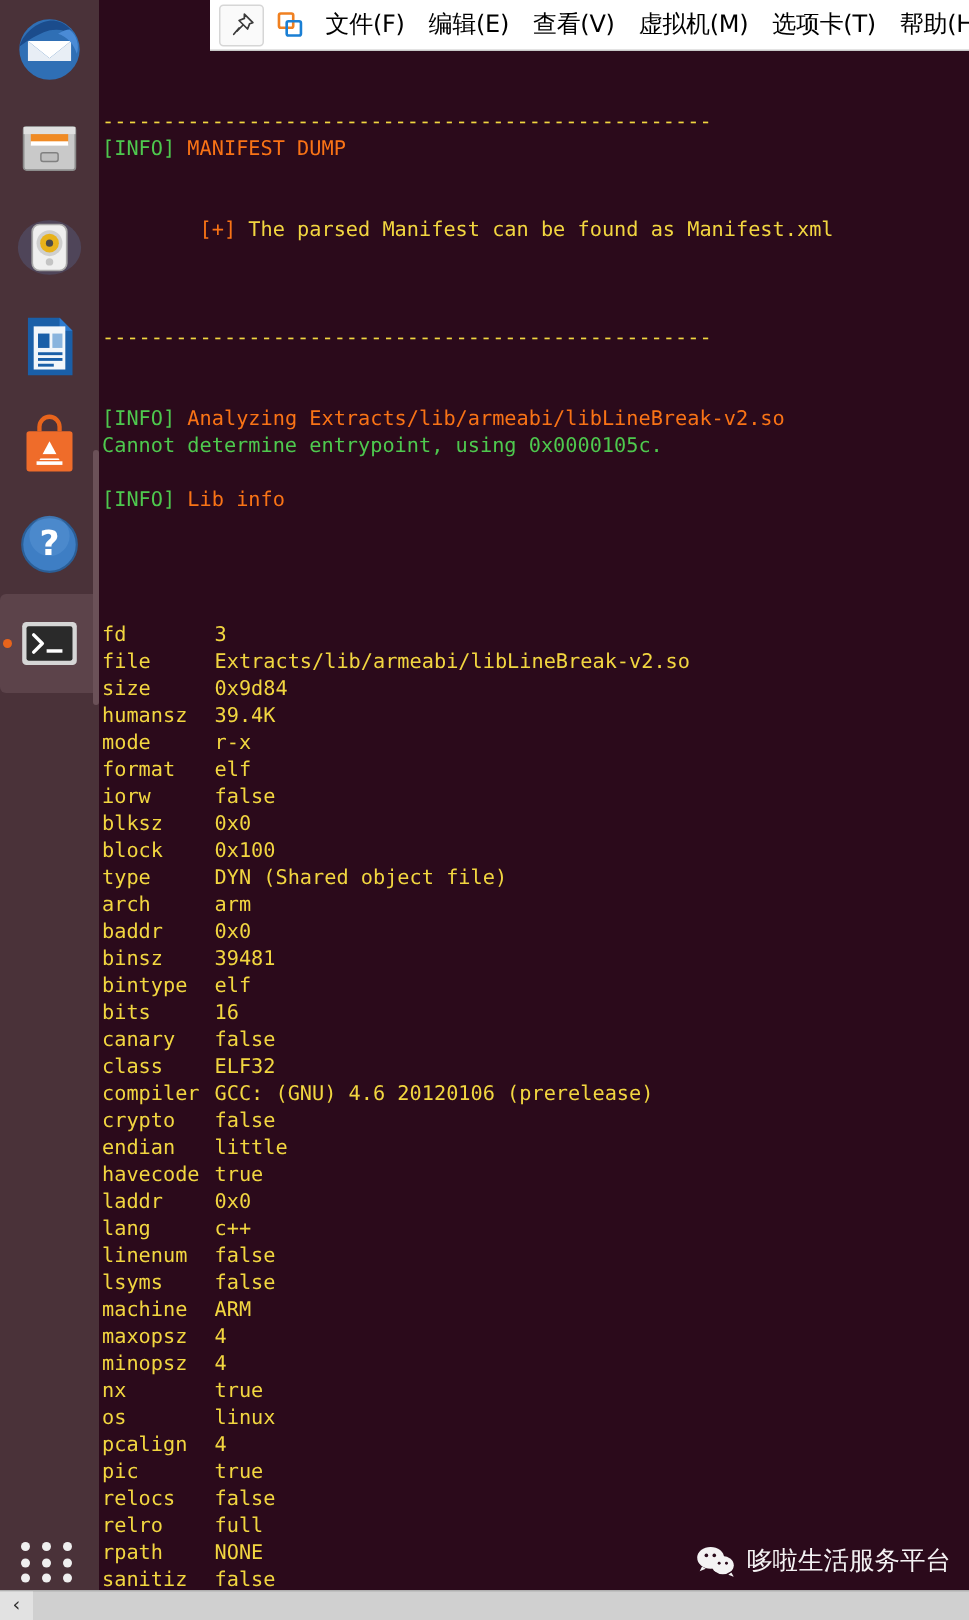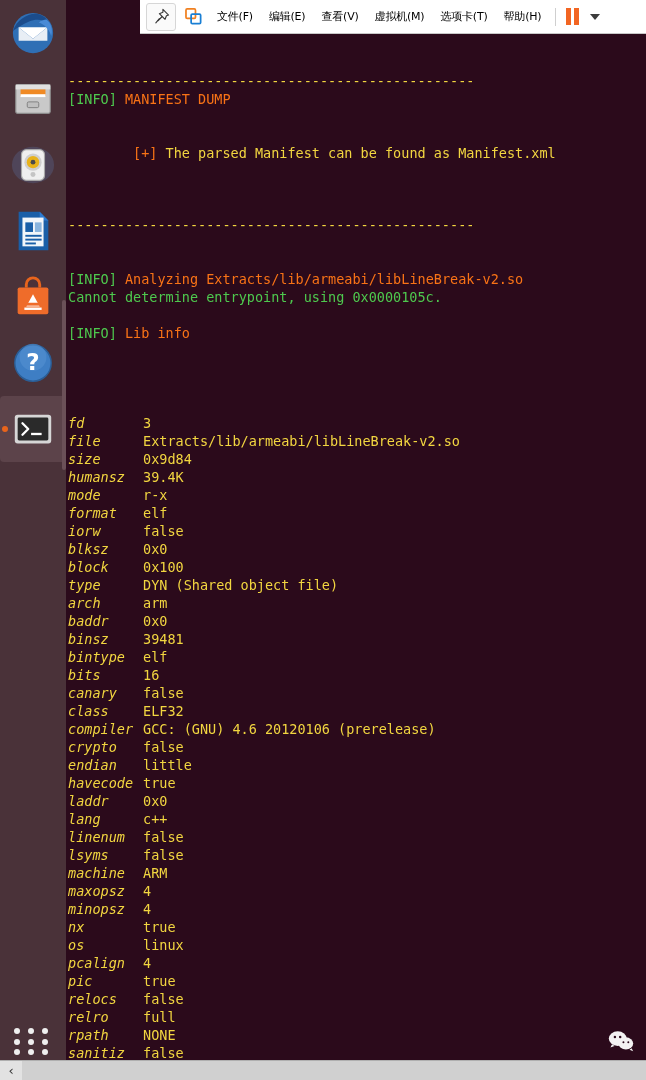--- a/index.html
+++ b/index.html
@@ -18,21 +18,21 @@
     display:flex; align-items:center; padding-left:6px; gap:2px;
     z-index:30;
   }
   .tb-icon-btn {
     width:30px; height:28px; display:flex; align-items:center; justify-content:center;
     border-radius:3px; flex:none;
   }
   .tb-icon-btn.framed { border:1px solid #D6D6D6; background:#FAFAFA; }
   .vm-menu {
     font-family:"DejaVu Sans", sans-serif;
-    font-size:11px; color:#000; padding:4px 7px; white-space:nowrap; flex:none;
+    font-size:16px; color:#000; padding:4px 7px; white-space:nowrap; flex:none;
     letter-spacing:-0.2px;
   }
   .tb-sep { width:1px; height:18px; background:#CFCFCF; margin:0 5px; flex:none; }
   .pause-btn { display:flex; gap:3px; align-items:center; flex:none; padding:0 3px; }
   .pause-bar { width:5px; height:17px; background:#F26522; }
   .caret-down {
     width:0;height:0;border-left:5px solid transparent;border-right:5px solid transparent;
     border-top:6px solid #3C3C3C; margin-left:6px; flex:none;
   }
 
@@ -69,21 +69,21 @@
     font-size:13.5px; line-height:18px; letter-spacing:0px;
     white-space:pre; color:#FFD94A;
   }
   .ln { height:18px; white-space:pre; }
   .c-green  { color:#4EC94E; }
   .c-blue   { color:#f97316; }
   .c-yellow { color:#F2D640; }
 
   
   .kv { height:18px; white-space:pre; color:#F2D640; }
-  .kv .k { display:inline-block; width:75px;font-style:italic; }
+  .kv .k { display:inline-block; width:75px; }
 
   
   .term-scroll {
     position:absolute; right:0; top:34px; width:3px; bottom:20px;
     background:transparent;
   }
   
   .dock-scroll {
     position:absolute; left:62px; top:300px; width:4px; height:170px;
     background:#6B5158; border-radius:2px;
@@ -250,19 +250,20 @@
     <svg width="26" height="22" viewBox="0 0 32 26">
       <ellipse cx="12" cy="10" rx="11" ry="9" fill="#FFFFFF"></ellipse>
       <path d="M5 17l-2 4 5-2z" fill="#FFFFFF"></path>
       <circle cx="8.5" cy="8" r="1.5" fill="#2B0A1B"></circle>
       <circle cx="15" cy="8" r="1.5" fill="#2B0A1B"></circle>
       <ellipse cx="22" cy="16" rx="9" ry="7.5" fill="#FFFFFF"></ellipse>
       <path d="M29 22l2 3.5-4.5-1.6z" fill="#FFFFFF"></path>
       <circle cx="19" cy="14.5" r="1.2" fill="#2B0A1B"></circle>
       <circle cx="25" cy="14.5" r="1.2" fill="#2B0A1B"></circle>
     </svg>
+    <span class="wm-text">哆啦生活服务平台</span>
   </div>
 
   <div class="statusbar">
     <div class="sb-chevron">‹</div>
   </div>
 
 </div>
 
 </body></html>

